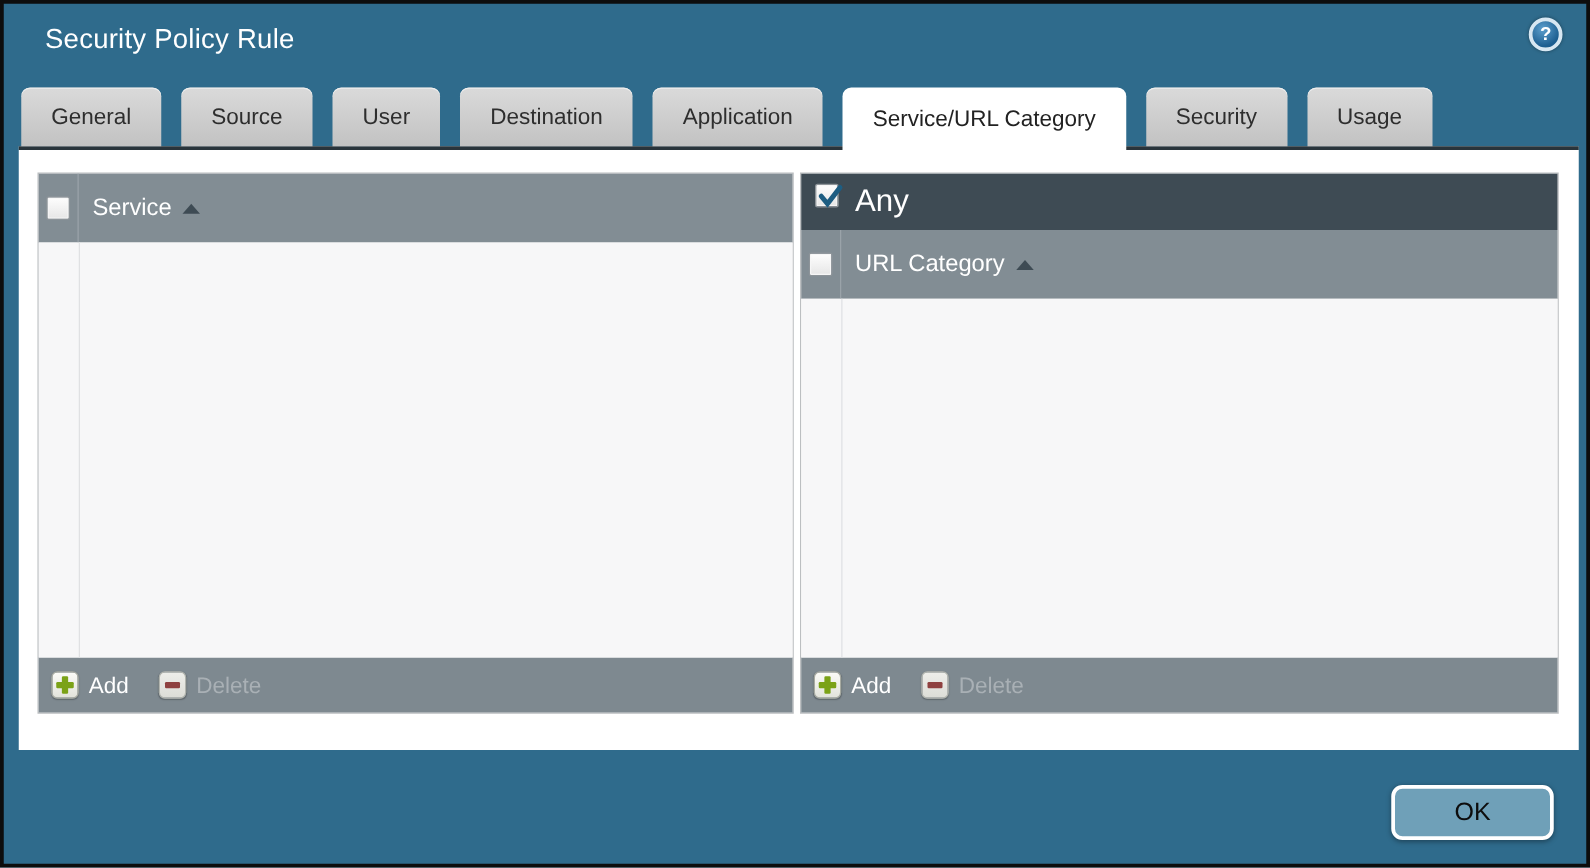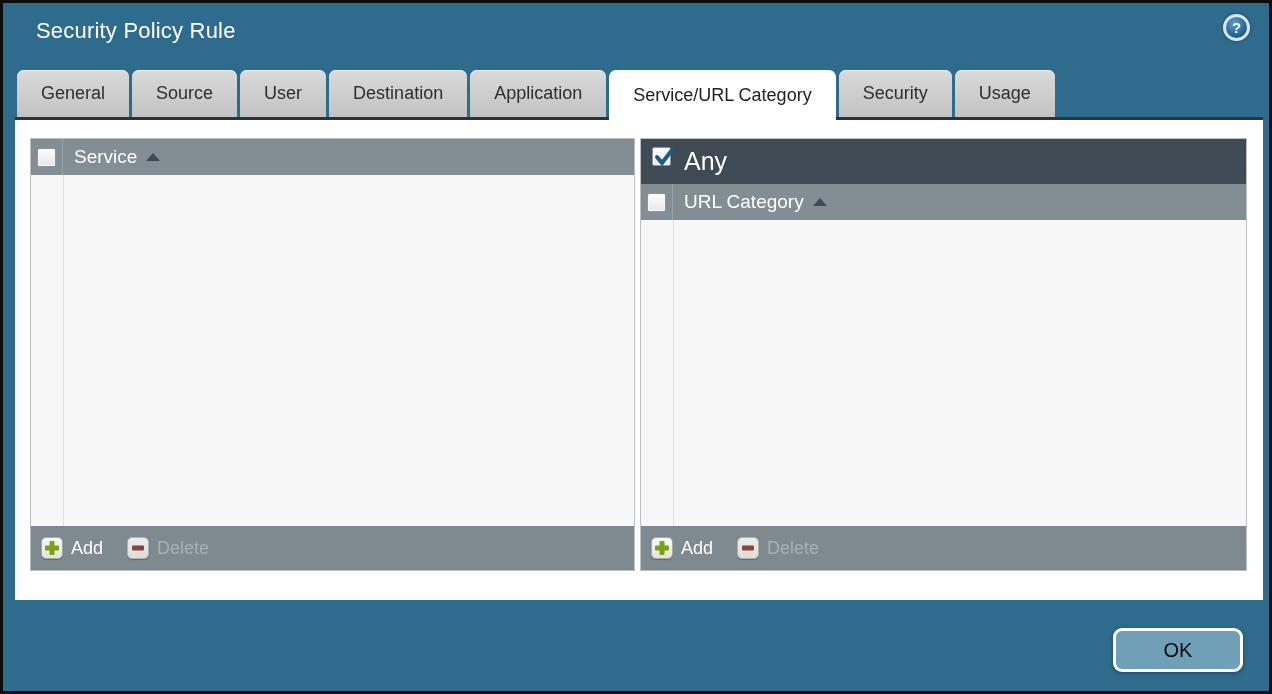--- a/index.html
+++ b/index.html
@@ -14,21 +14,21 @@
   .help {
     position:absolute; right:19px; top:11px; width:27px; height:27px; border-radius:50%;
     background:radial-gradient(circle at 40% 30%, #5c9fcd, #1c5e90 70%);
     border:3px solid #d7e7f2; display:flex; align-items:center; justify-content:center;
     color:#ffffff; font-size:15px; font-weight:bold; cursor:pointer;
     box-shadow:0 0 3px rgba(0,0,0,0.4);
   }
   
   .tabs {
     position:absolute; left:14px; top:67px; right:10px; height:47px;
-    display:flex; gap:3px; align-items:flex-end; z-index:3;
+    display:flex; gap:16px; align-items:flex-end; z-index:3;
   }
   .tab {
     height:47px; display:flex; align-items:center; padding:0 24px;
     background:linear-gradient(#dadada, #c2c2c2);
     border-radius:7px 7px 0 0; font-size:18px; color:#2e2e2e;
     box-shadow:inset 0 1px 0 #eeeeee; cursor:pointer; white-space:nowrap;
   }
   .tab.active {
     background:#ffffff; height:50px; margin-bottom:-3px; z-index:4;
     box-shadow:none; color:#222222;
@@ -73,21 +73,21 @@
     width:19px; height:19px; border-radius:2px;
     background:linear-gradient(#fefefe,#e6e6e6);
     border:1px solid #8d9499; box-shadow:inset 0 0 0 1px #f6f6f6;
     position:relative; cursor:pointer; flex:0 0 auto;
   }
   .cb svg { position:absolute; left:0; top:-2px; display:none; }
   .cb.checked svg { display:block; }
 
   
   .col-header {
-    height:36px; background:#828d94; display:flex; align-items:center;
+    height:55px; background:#828d94; display:flex; align-items:center;
     color:#ffffff; font-size:19px; flex:0 0 auto; cursor:pointer;
   }
   .cb-cell {
     width:32px; height:100%; display:flex; align-items:center; justify-content:center;
     border-right:1px solid #9aa3a9; flex:0 0 auto;
   }
   .col-label { margin-left:11px; display:flex; align-items:center; }
 
   
   .panel-body { flex:1 1 auto; background:#f7f7f8; position:relative; }

